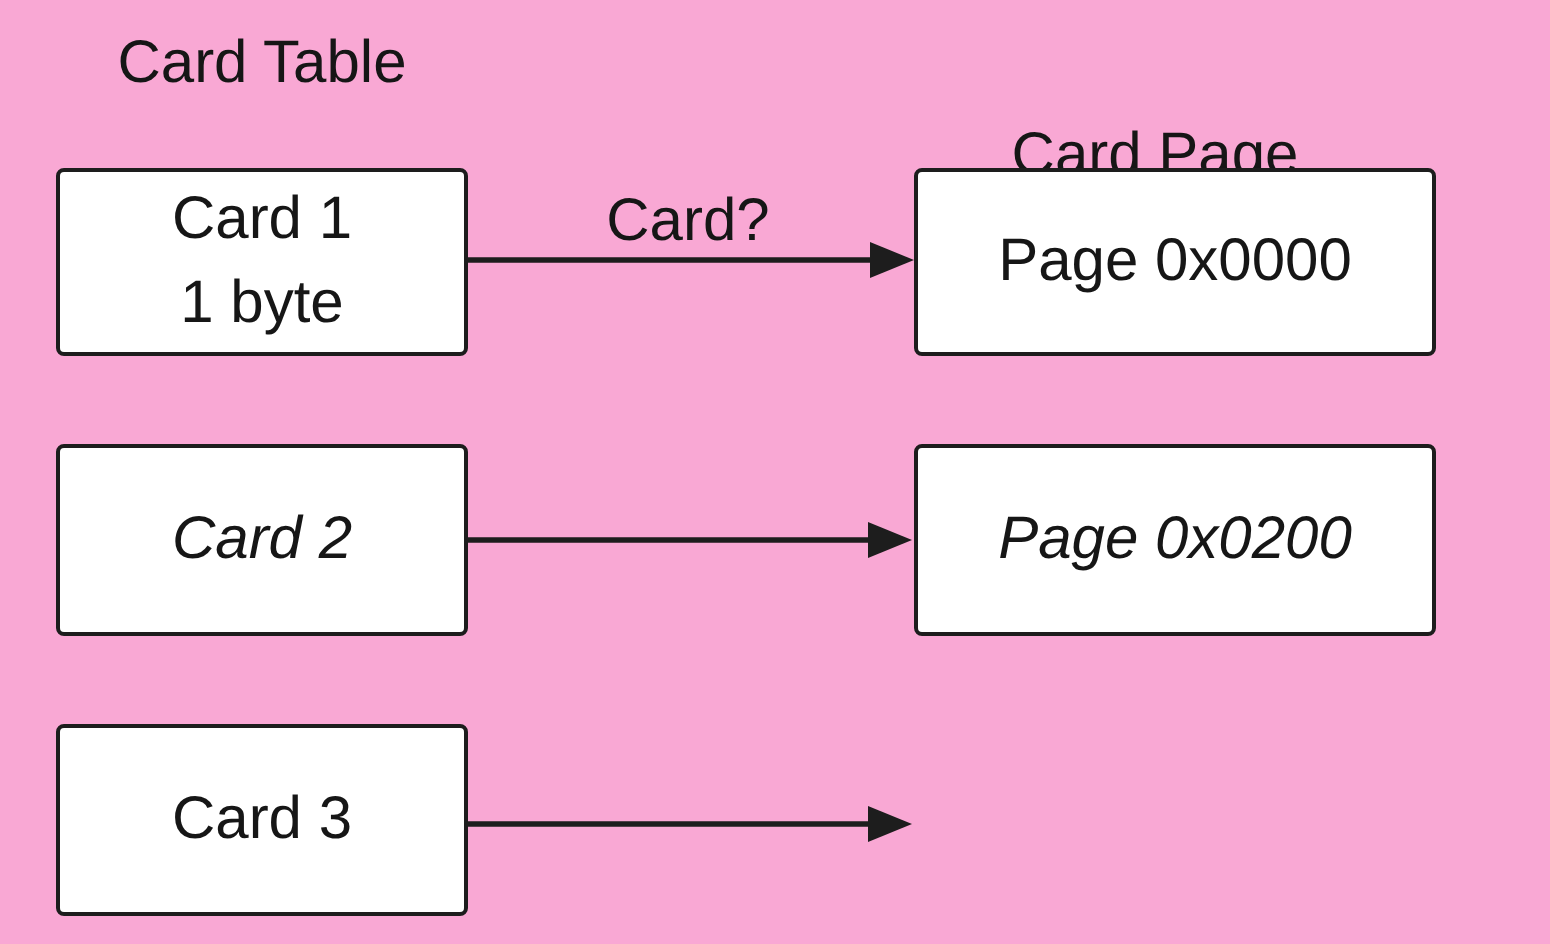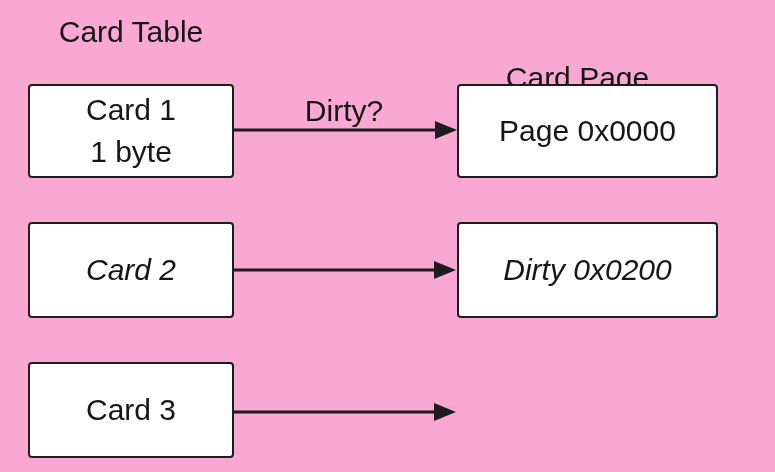--- a/index.html
+++ b/index.html
@@ -83,34 +83,34 @@
     <g>
       <line x1="233" y1="270" x2="436" y2="270"></line>
       <polygon points="434,261 434,279 456,270"></polygon>
     </g>
     <g>
       <line x1="233" y1="412" x2="436" y2="412"></line>
       <polygon points="434,403 434,421 456,412"></polygon>
     </g>
   </svg>
 
-  <div class="arrow-label">Dirty?</div>
+  <div class="arrow-label">Card?</div>
 
   <div class="node col-card row-1">
     <span>Card 1</span>
     <span>1 byte</span>
   </div>
   <div class="node col-page row-1">
     <span>Page 0x0000</span>
   </div>
 
   <div class="node col-card row-2">
     <span>Card 2</span>
   </div>
   <div class="node col-page row-2">
-    <span>Dirty 0x0200</span>
+    <span>Page 0x0200</span>
   </div>
 
   <div class="node col-card row-3">
     <span>Card 3</span>
   </div>
 
 </div>
 
 </body></html>

